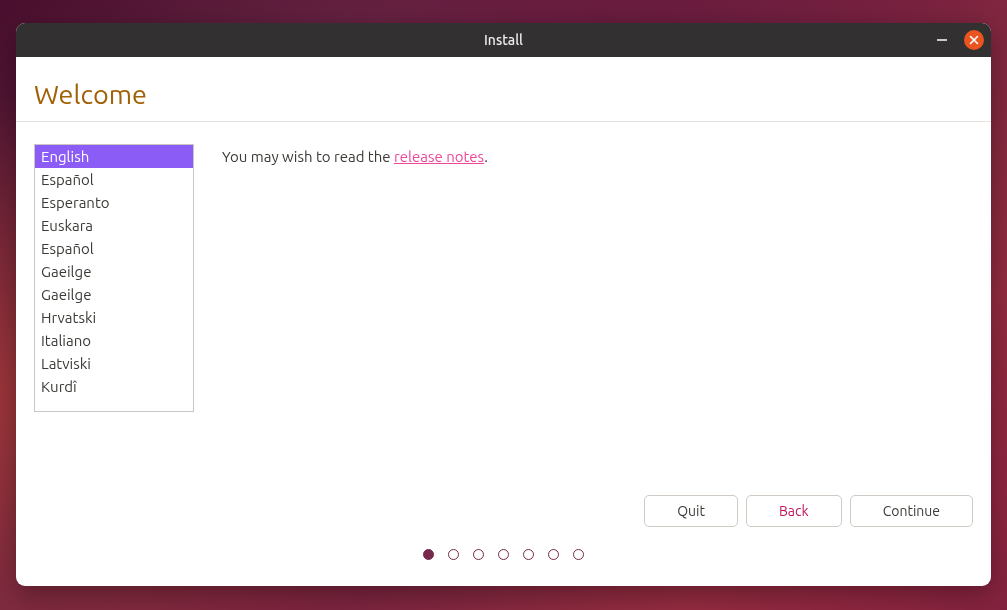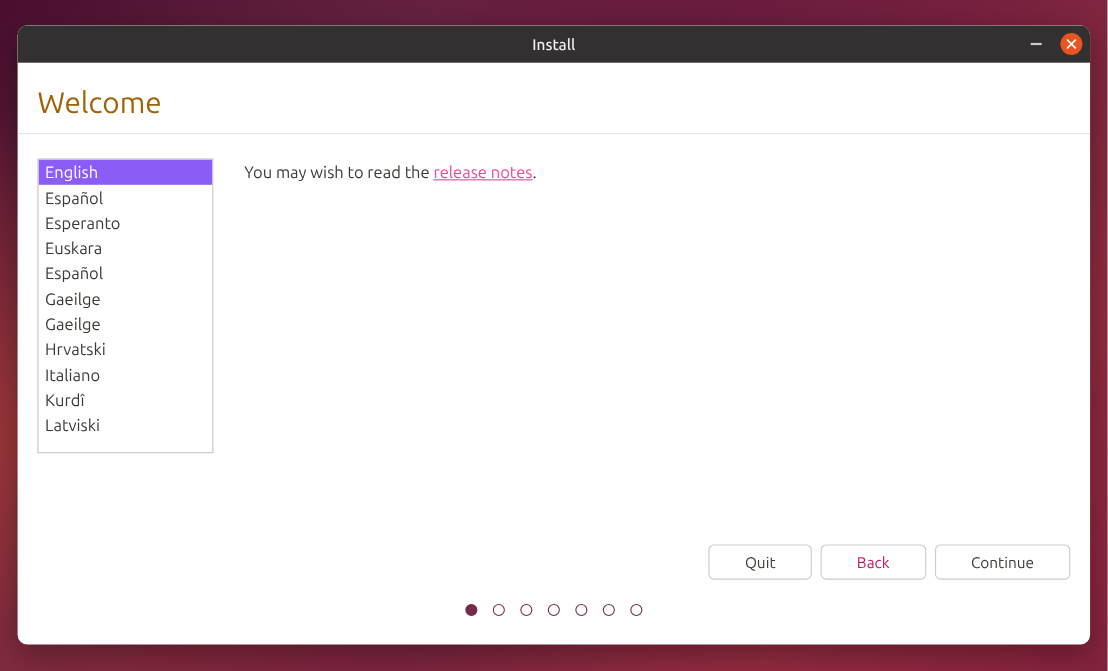--- a/index.html
+++ b/index.html
@@ -165,22 +165,22 @@
       <div class="lang-list" id="lang-list">
           <div class="lang-item selected">English</div>
           <div class="lang-item">Español</div>
           <div class="lang-item">Esperanto</div>
           <div class="lang-item">Euskara</div>
           <div class="lang-item">Español</div>
           <div class="lang-item">Gaeilge</div>
           <div class="lang-item">Gaeilge</div>
           <div class="lang-item">Hrvatski</div>
           <div class="lang-item">Italiano</div>
+          <div class="lang-item">Latviski</div>
           <div class="lang-item">Kurdî</div>
-          <div class="lang-item">Latviski</div>
         </div>
       <div class="content-pane">
         <span>You may wish to read the </span><a href="#">release notes</a><span>.</span>
       </div>
     </div>
 
     <div class="footer">
       <button class="btn">Quit</button>
       <button class="btn" disabled="">Back</button>
       <button class="btn primary">Continue</button>

